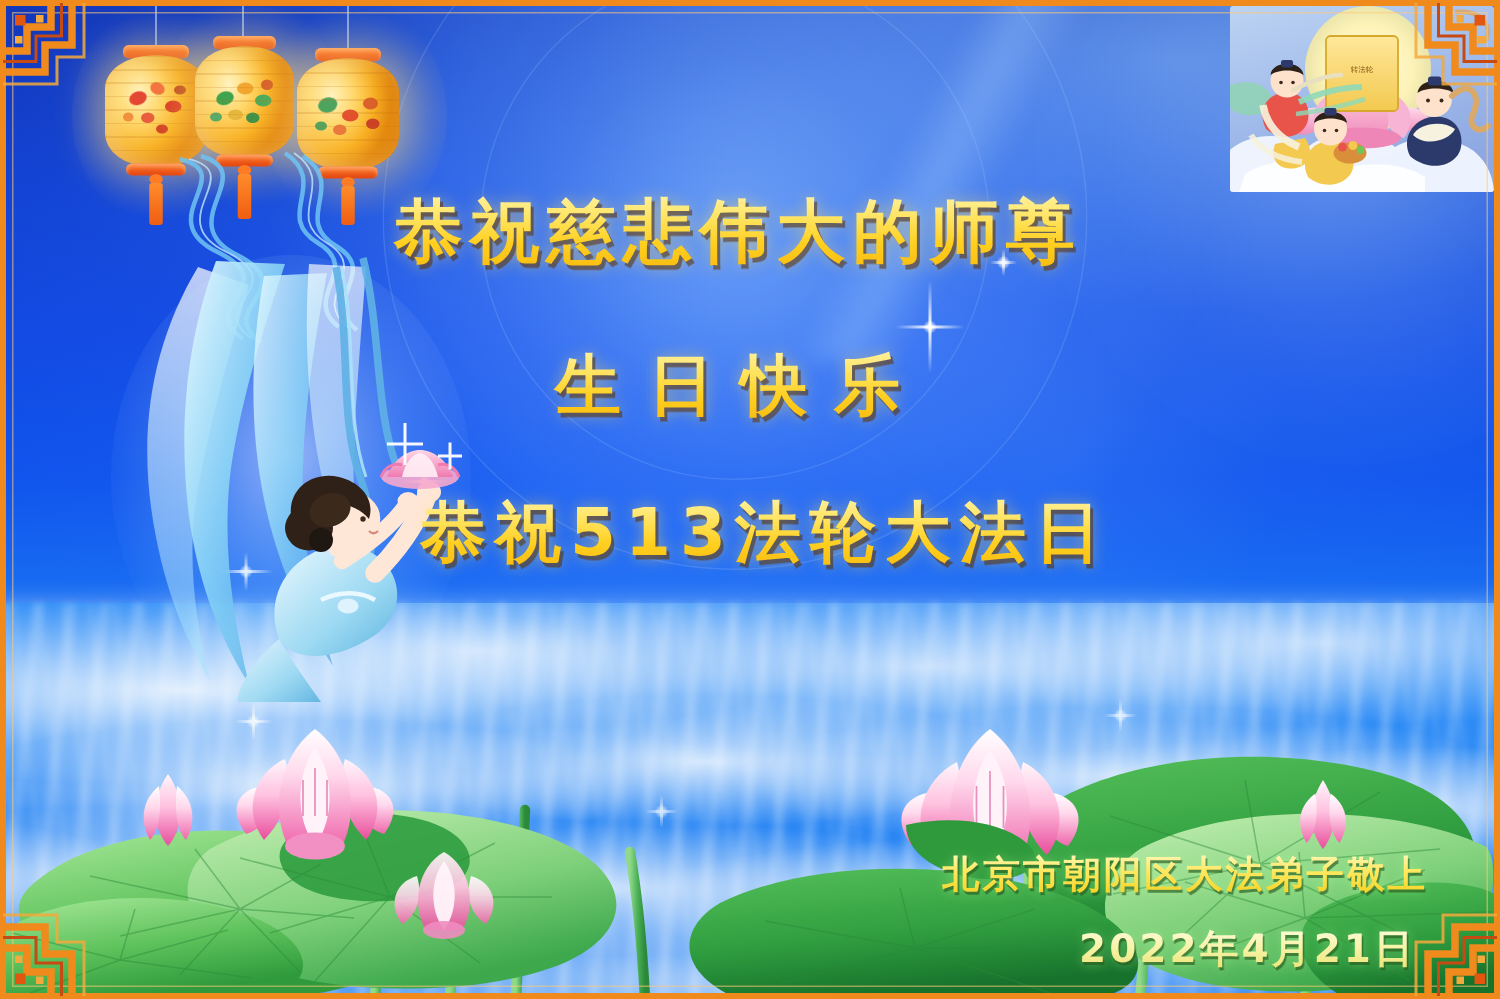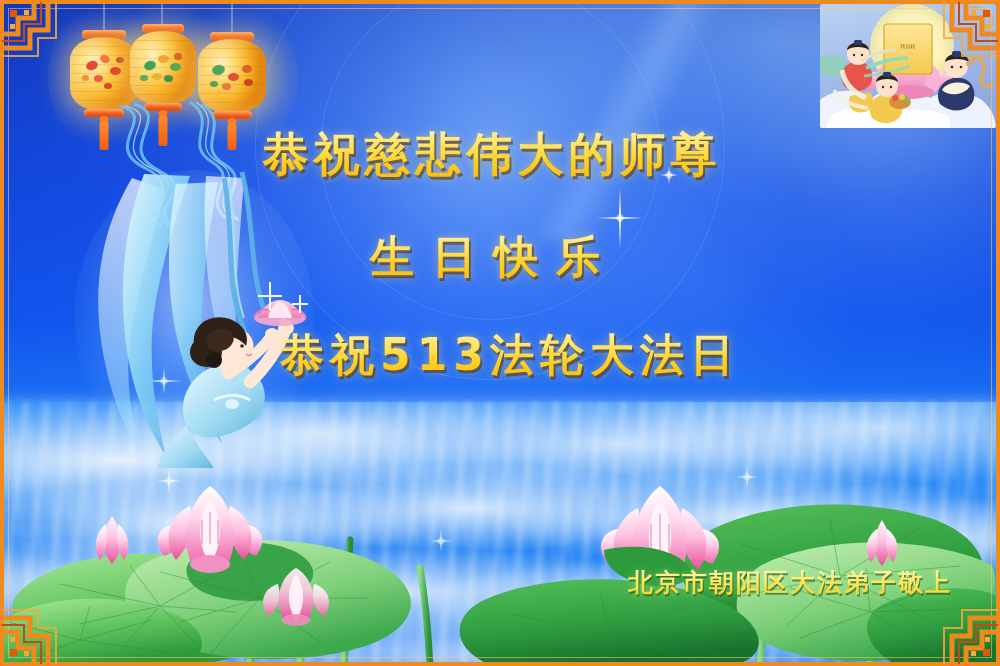--- a/index.html
+++ b/index.html
@@ -572,20 +572,21 @@
       </g>
       <path d="M150 4 C 168 2, 176 14, 170 24" stroke="#d9a96a" stroke-width="3" fill="none" opacity=".9"></path>
     </svg>
   </div>
 
   <div class="msg line1">恭祝慈悲伟大的师尊</div>
   <div class="msg line2">生日快乐</div>
   <div class="msg line3">恭祝513法轮大法日</div>
 
   <div class="sign sign-from">北京市朝阳区大法弟子敬上</div>
+  <div class="sign sign-date">2022年4月21日</div>
 
   <div class="frame-border"></div>
 
   <div class="corner c-tl">
     <svg width="104" height="104" viewBox="0 0 104 104">
       <g fill="none" stroke="#f08a1c" stroke-width="5">
         <path d="M2 34 L 18 34 L 18 18 L 34 18 L 34 2"></path>
         <path d="M2 48 L 30 48 L 30 30 L 48 30 L 48 2"></path>
       </g>
       <g fill="none" stroke="#c64a12" stroke-width="2">

